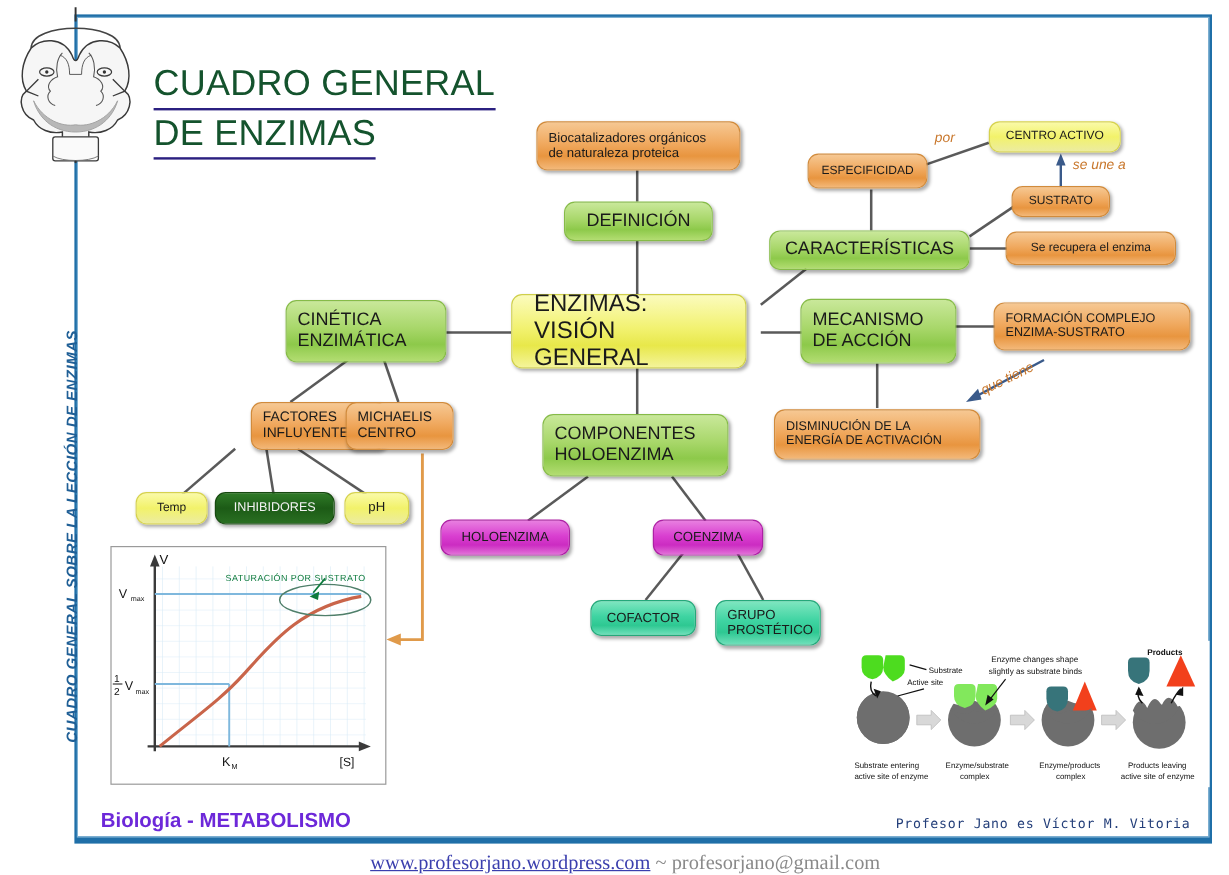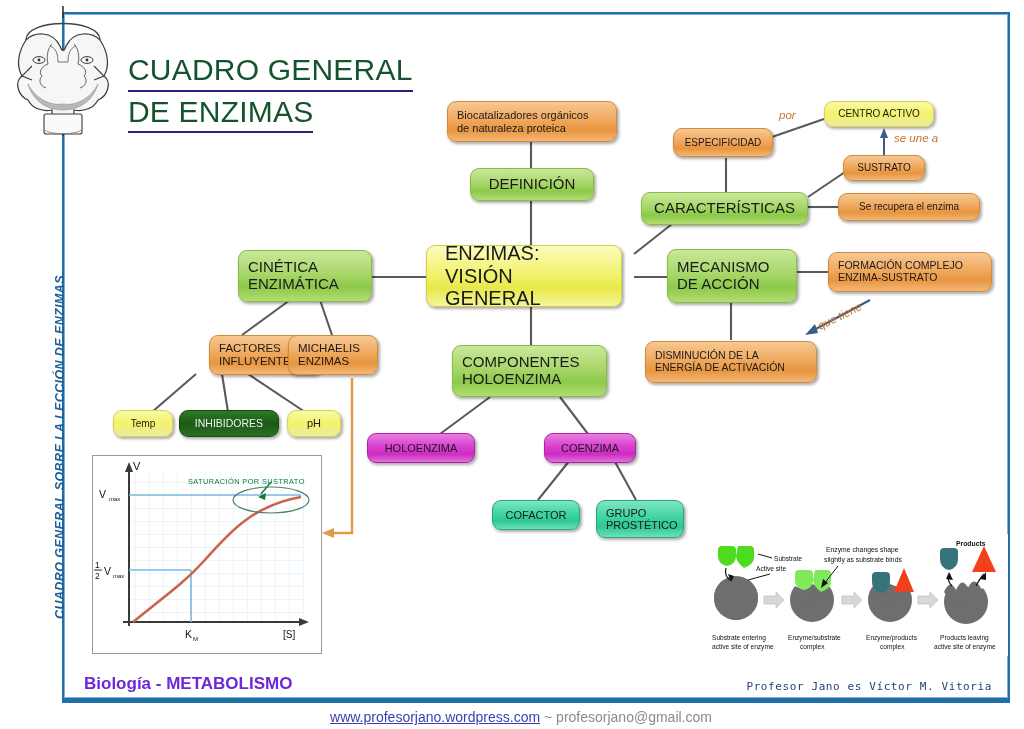--- a/index.html
+++ b/index.html
@@ -26,21 +26,21 @@
         color:#14532d;font-weight:normal;line-height:1.22;
         letter-spacing:.2px;}
   .main-title span{display:block;border-bottom:2.5px solid #2b2080;width:max-content;
         padding-bottom:1px;margin-bottom:2px;}
 
   .subject{position:absolute;left:84px;top:674px;font-size:17px;
         color:#6d28d9;font-weight:bold;}
   .author{position:absolute;right:32px;top:680px;font-size:11px;
         color:#243f7a;font-family:"DejaVu Sans Mono",monospace;letter-spacing:.6px;}
   .credits{position:absolute;left:0;right:0;top:709px;text-align:center;
-        font-size:14px;color:#8a8a8a;font-family:Liberation Sans, sans-serif;padding-left:18px;}
+        font-size:17px;color:#8a8a8a;font-family:Liberation Serif, serif;padding-left:18px;}
   .credits a{color:#3b3fae;text-decoration:underline;}
 
   
   .node{position:absolute;box-sizing:border-box;border-radius:9px;
         display:flex;align-items:center;text-align:left;
         padding:3px 9px;line-height:1.12;color:#1a1a1a;
         box-shadow:1.5px 2px 3px rgba(0,0,0,.33);
         border:1px solid rgba(0,0,0,.22);z-index:5;}
   .node .lbl{width:100%;}
 
@@ -229,21 +229,21 @@
 ENZIMÁTICA</span>
 </div>
 
 <div class="node n-orange" style="left:165px;top:335px;width:113px;height:40px;font-size:11.5px;margin-left:44px;">
   <span class="lbl" style="white-space:pre-line">FACTORES
 INFLUYENTES</span>
 </div>
 
 <div class="node n-orange" style="left:288px;top:335px;width:90px;height:40px;font-size:11.5px;">
   <span class="lbl" style="white-space:pre-line">MICHAELIS
-ENZIMAS</span>
+CENTRO</span>
 </div>
 
 <div class="node n-yellow" style="left:113px;top:410px;width:60px;height:27px;font-size:10px;justify-content:center;">
   <span class="lbl" style="text-align:center">Temp</span>
 </div>
 
 <div class="node n-darkgreen" style="left:179px;top:410px;width:100px;height:27px;font-size:10.5px;justify-content:center;">
   <span class="lbl" style="text-align:center">INHIBIDORES</span>
 </div>
 

